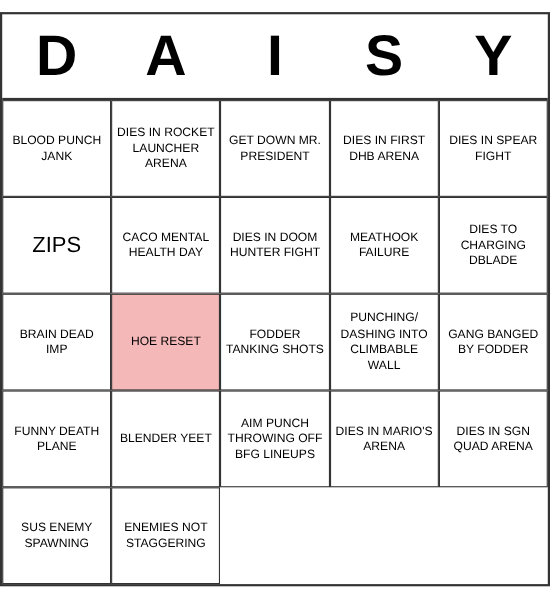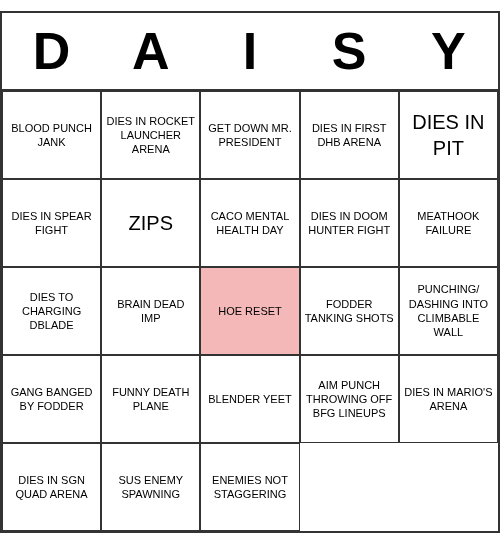--- a/index.html
+++ b/index.html
@@ -65,21 +65,20 @@
     <span class="bingo-title-letter">A</span>
     <span class="bingo-title-letter">I</span>
     <span class="bingo-title-letter">S</span>
     <span class="bingo-title-letter">Y</span>
   </div>
   <div class="bingo-grid">
   <div class="bingo-cell">BLOOD PUNCH JANK</div>
       <div class="bingo-cell">DIES IN ROCKET LAUNCHER ARENA</div>
       <div class="bingo-cell">GET DOWN MR. PRESIDENT</div>
       <div class="bingo-cell">DIES IN FIRST DHB ARENA</div>
-      <div class="bingo-cell large-text">DIES IN PIT</div>
       <div class="bingo-cell">DIES IN SPEAR FIGHT</div>
       <div class="bingo-cell large-text">ZIPS</div>
       <div class="bingo-cell">CACO MENTAL HEALTH DAY</div>
       <div class="bingo-cell">DIES IN DOOM HUNTER FIGHT</div>
       <div class="bingo-cell">MEATHOOK FAILURE</div>
       <div class="bingo-cell">DIES TO CHARGING DBLADE</div>
       <div class="bingo-cell">BRAIN DEAD IMP</div>
       <div class="bingo-cell highlighted">HOE RESET</div>
       <div class="bingo-cell">FODDER TANKING SHOTS</div>
       <div class="bingo-cell">PUNCHING/ DASHING INTO CLIMBABLE WALL</div>

